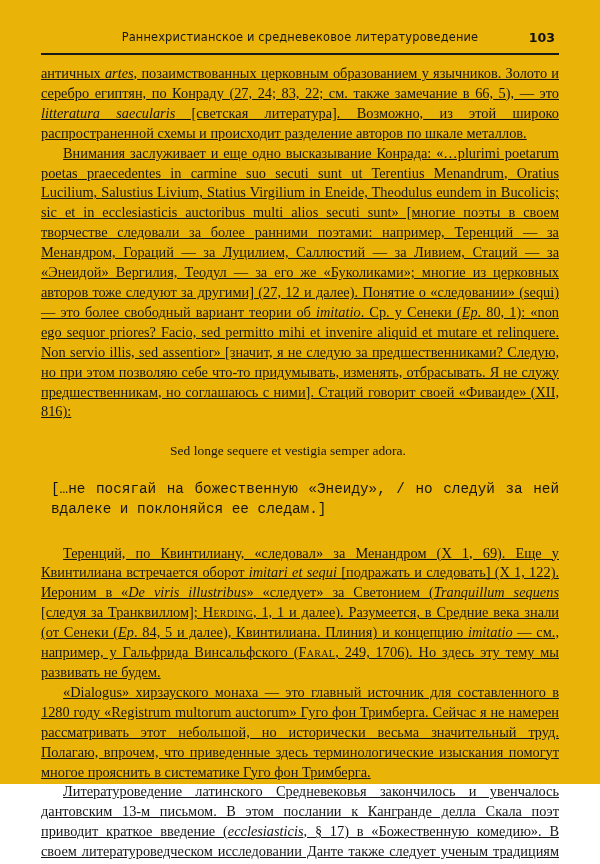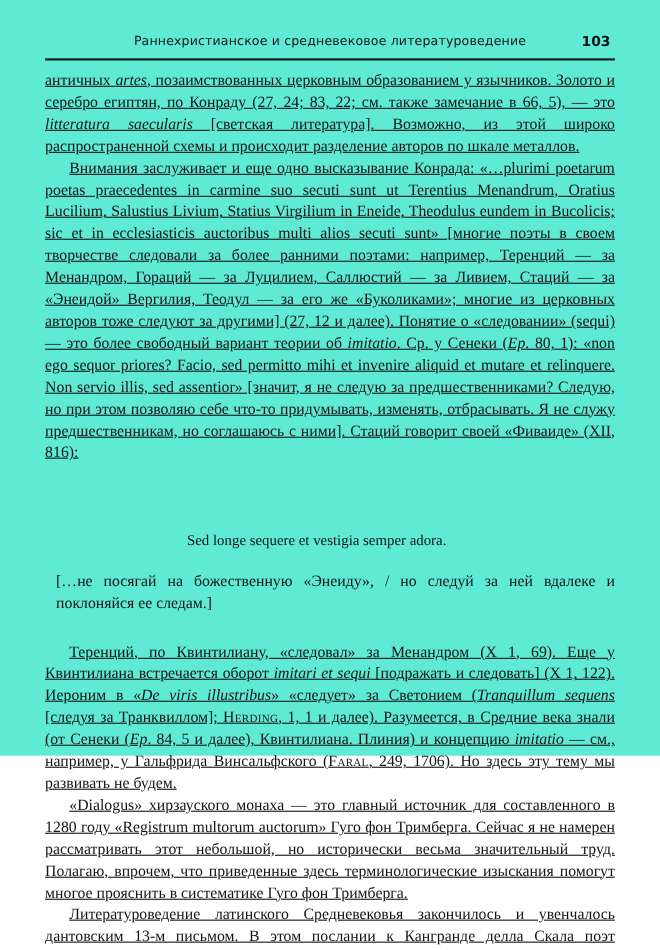--- a/index.html
+++ b/index.html
@@ -10,22 +10,22 @@
   body {
     width: 600px;
     height: 864px;
     font-family: "Liberation Serif", "DejaVu Serif", serif;
     color: #141414;
     overflow: hidden;
   }
   .page {
     position: relative;
     width: 600px;
-    height: 687px;
-    background: #5eead4;
+    height: 784px;
+    background: #eab308;
   }
   
   .header {
     position: absolute;
     left: 41px;
     top: 30px;
     width: 518px;
     height: 26px;
     display: flex;
     align-items: flex-start;
@@ -88,29 +88,29 @@
     padding: 19px 0 0 0;
     font-size: 13.5px;
     line-height: 19.4px;
   }
   .verse-line {
     padding-left: 129px;
     white-space: nowrap;
   }
   .verse-line.second {
     padding-left: 129px;
-    margin-top: 40px;
   }
   
   .translation {
     margin: 0;
     padding: 19px 0 0 10px;
     font-size: 14.35px;
     line-height: 19.9px;
     text-align: justify;
+    font-family: Liberation Mono, monospace;
   }
   .gap-after-translation {
     height: 24px;
   }
 </style>
 </head>
 <body>
 
 <div class="page">
 

